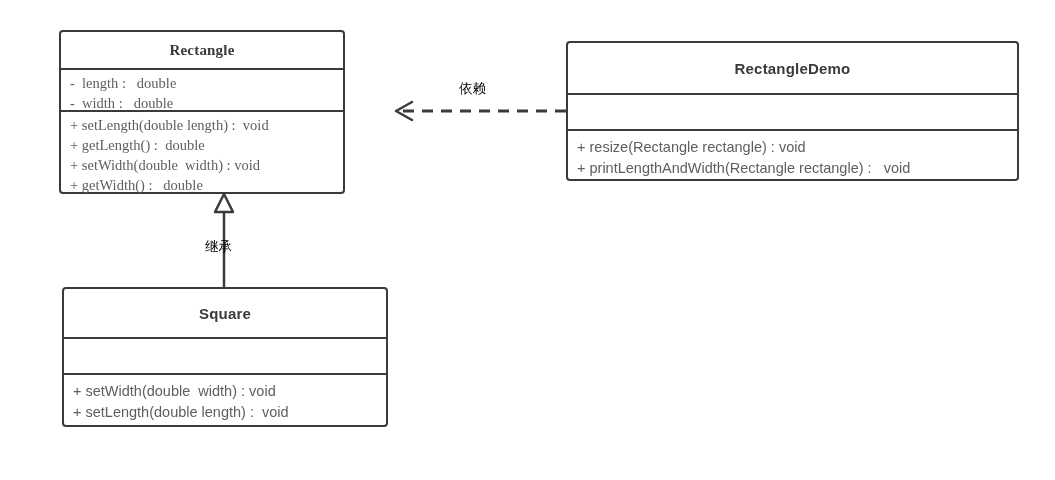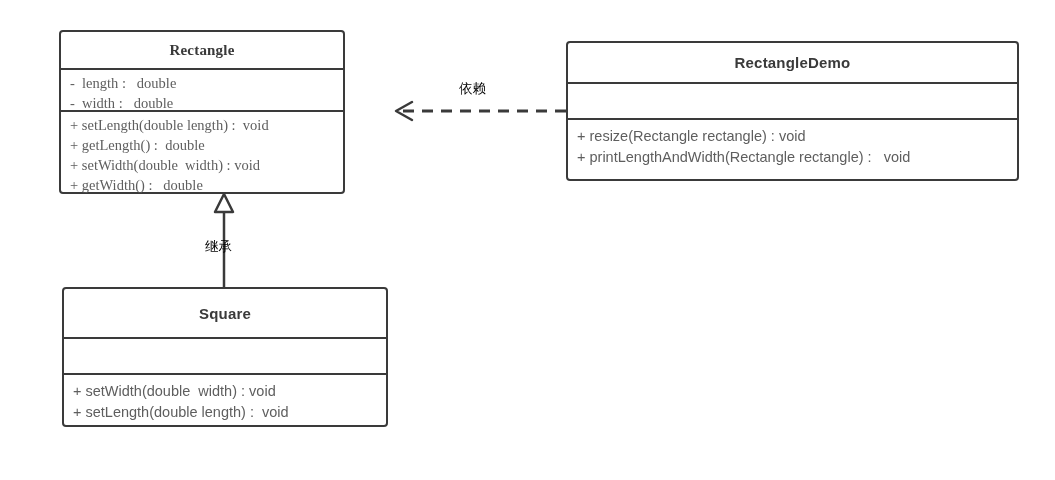--- a/index.html
+++ b/index.html
@@ -68,21 +68,21 @@
   #class-rectangle .attr-section { height: 40px; }
   #class-rectangle .meth-section { height: 82px; }
 
   
   #class-rectangledemo {
     left: 566px;
     top: 41px;
     width: 453px;
     height: 140px;
   }
-  #class-rectangledemo .uml-title { height: 39px; font-size: 15px; border-radius: 12px; }
+  #class-rectangledemo .uml-title { height: 50px; font-size: 15px; border-radius: 12px; }
   #class-rectangledemo .uml-row { font-size: 14.5px; line-height: 21px; }
   #class-rectangledemo .attr-section { height: 34px; }
   #class-rectangledemo .meth-section { height: 48px; padding-top: 6px; }
 
   
   #class-square {
     left: 62px;
     top: 287px;
     width: 326px;
     height: 140px;

